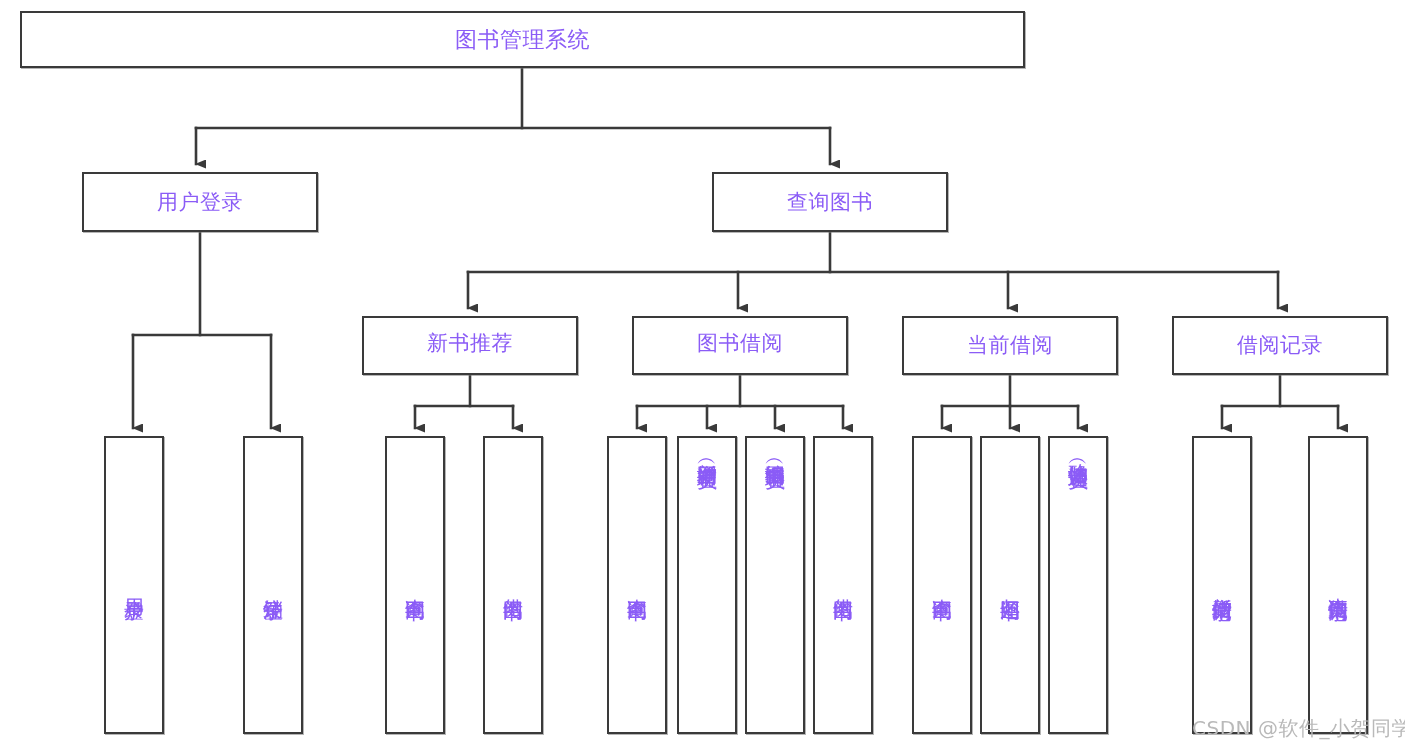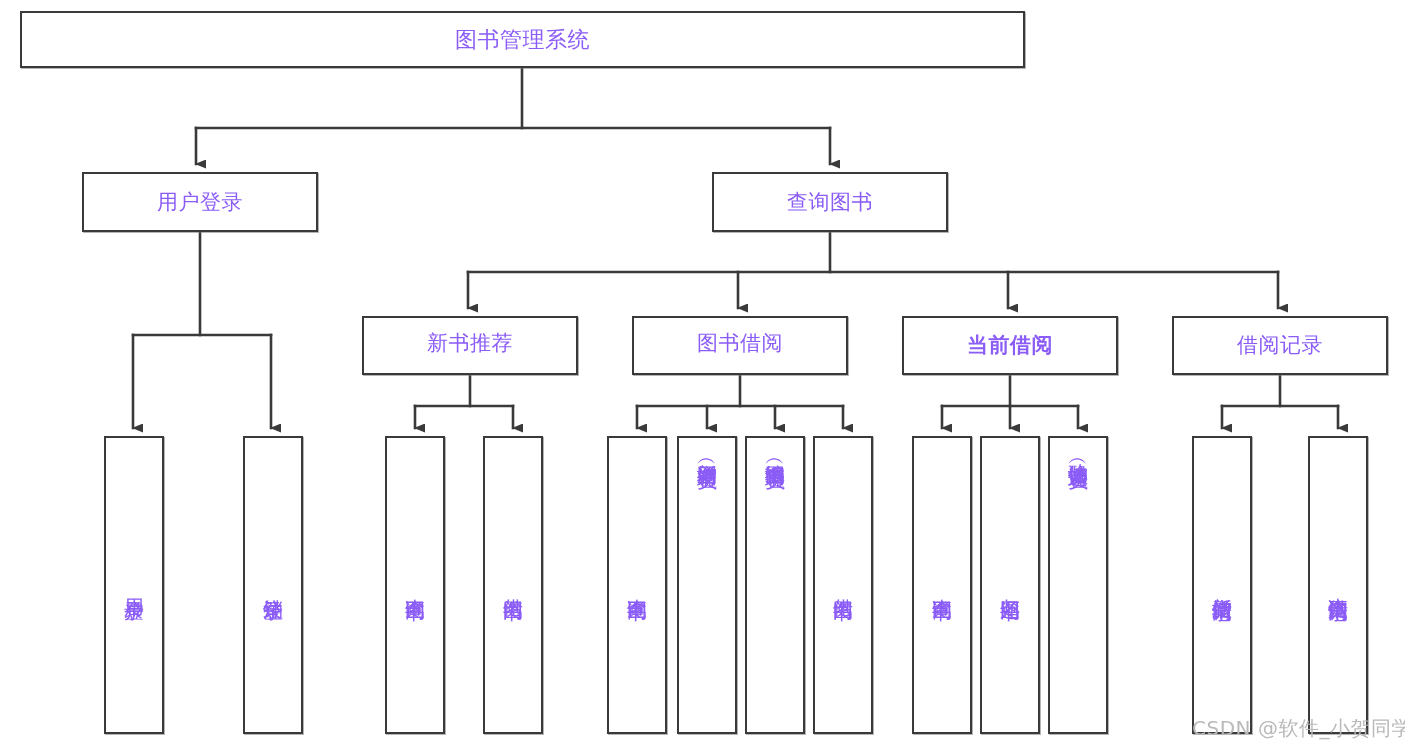--- a/index.html
+++ b/index.html
@@ -140,21 +140,21 @@
   <div class="node horizontal" style="left:712px; top:172px; width:236px; height:60px;">
     <span class="node-label">查询图书</span>
   </div>
 
   <div class="node horizontal" style="left:362px; top:316px; width:216px; height:59px;font-family:Liberation Mono, monospace;">
     <span class="node-label">新书推荐</span>
   </div>
   <div class="node horizontal" style="left:632px; top:316px; width:216px; height:59px;font-family:Liberation Mono, monospace;">
     <span class="node-label">图书借阅</span>
   </div>
-  <div class="node horizontal" style="left:902px; top:316px; width:216px; height:59px;font-weight:bold;">
+  <div class="node horizontal" style="left:902px; top:316px; width:216px; height:59px;">
     <span class="node-label">当前借阅</span>
   </div>
   <div class="node horizontal" style="left:1172px; top:316px; width:216px; height:59px;">
     <span class="node-label">借阅记录</span>
   </div>
 
   <div class="node vertical centered" style="left:104px; top:436px; width:60px; height:298px;">
     <span class="node-label">用户登录</span>
   </div>
   <div class="node vertical centered" style="left:243px; top:436px; width:60px; height:298px;">

